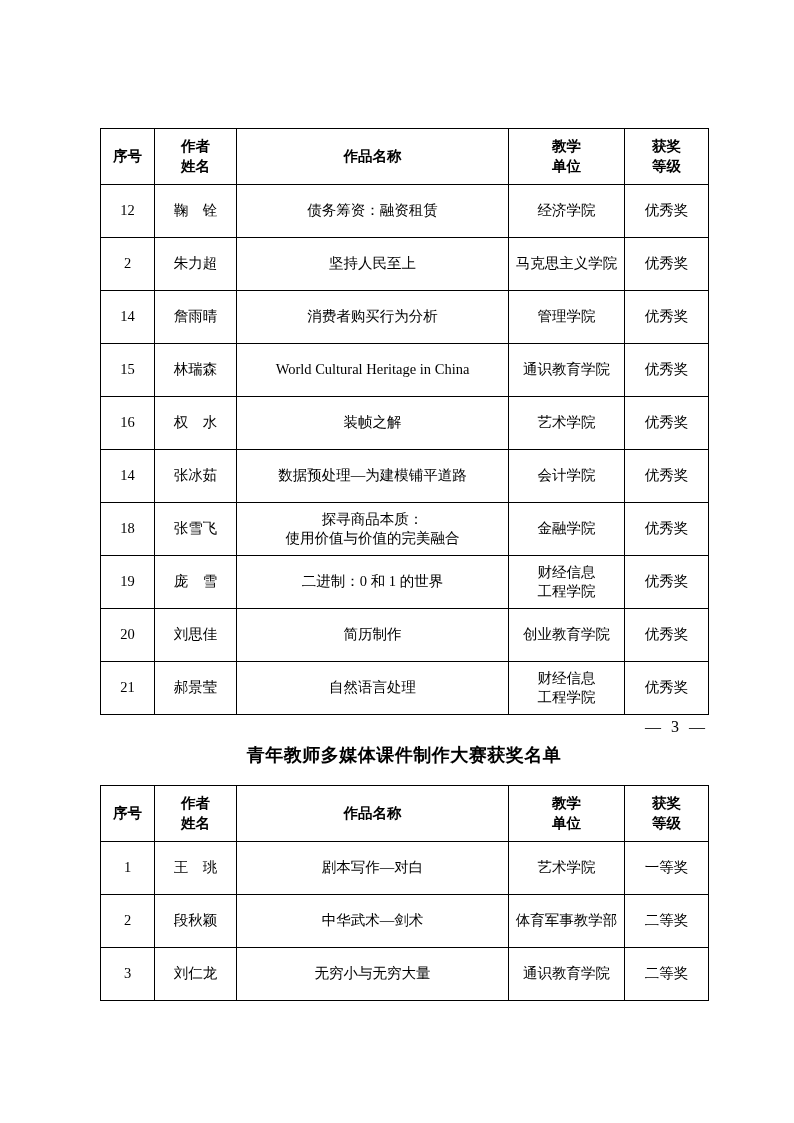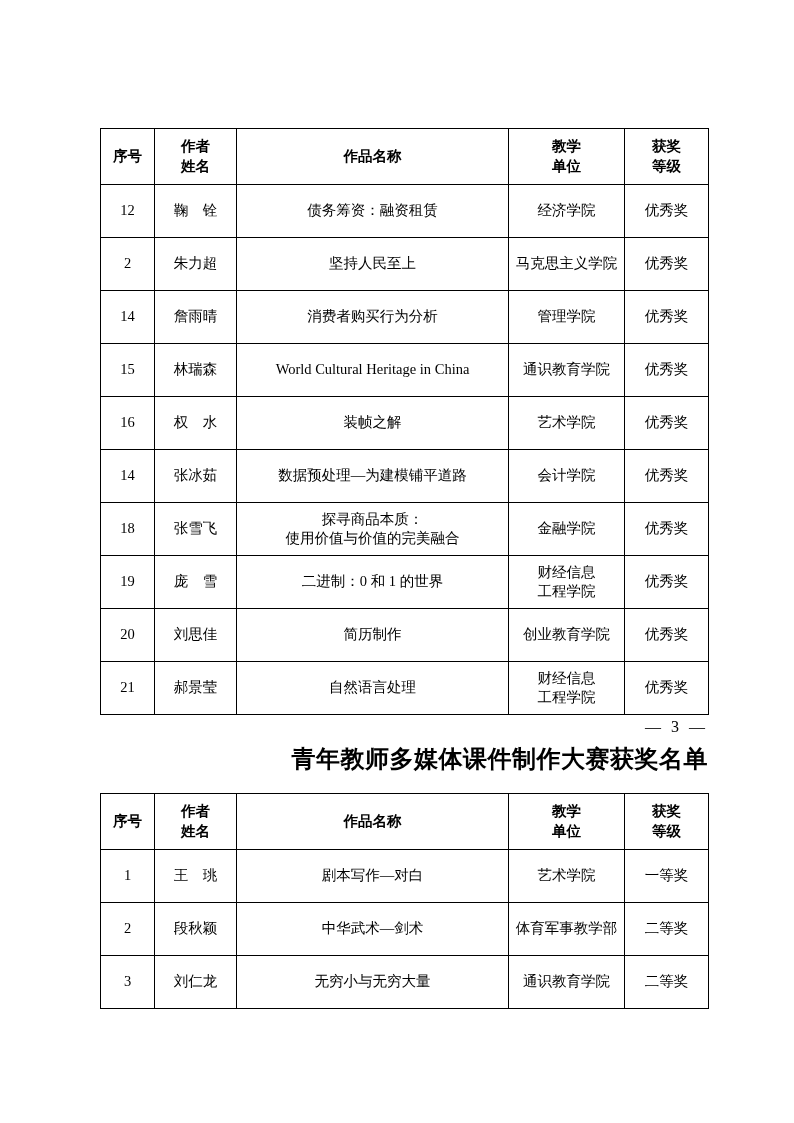--- a/index.html
+++ b/index.html
@@ -48,24 +48,24 @@
   .col-name  { width: 82px; }
   .col-work  { width: 272px; }
   .col-unit  { width: 116px; }
   .col-level { width: 84px; }
 
   .row-tall td { height: 48px; }
 
   .two-line { line-height: 1.3; }
 
   .section-title {
-    text-align: right;
+    text-align: center;
     font-family: "DejaVu Sans", "Liberation Sans", sans-serif;
     font-weight: bold;
-    font-size: 24px;
+    font-size: 18px;
     letter-spacing: 0.5px;
     margin: 28px 0 18px 0;
     width: 608px;
   }
   .page-number {
     position: absolute;
     right: 86px;
     bottom: 78px;
     font-size: 16px;
     font-family: "Liberation Serif", "DejaVu Serif", serif;

